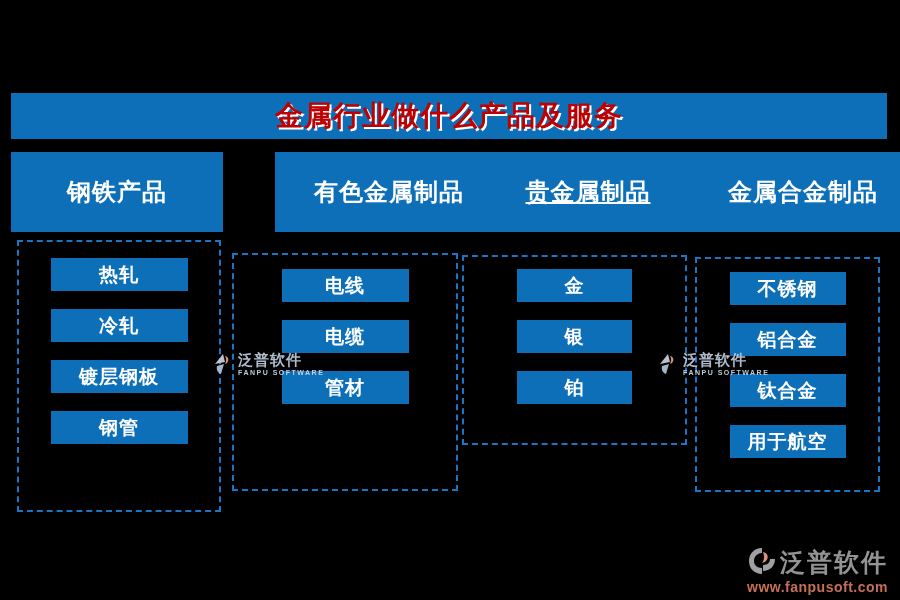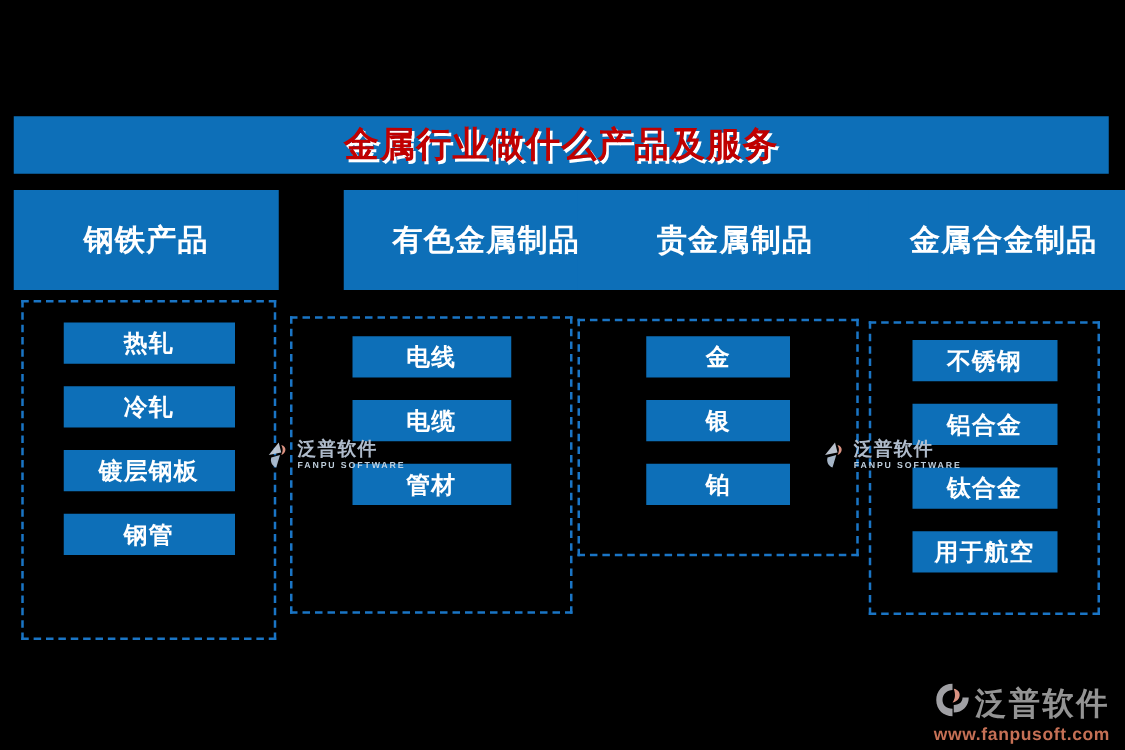--- a/index.html
+++ b/index.html
@@ -15,21 +15,21 @@
     color:#c00000;font-size:28px;font-weight:bold;letter-spacing:1px;
     text-shadow:2px 2px 0 #ffffff;
   }
   .col-header{
     position:absolute;top:152px;height:80px;background:#0d6fb8;
     display:flex;align-items:center;justify-content:center;
     color:#ffffff;font-size:24px;font-weight:bold;letter-spacing:1px;
   }
   .h1{left:11px;width:212px;}
   .h2{left:228px;width:228px;margin-left:47px;}
-  .h3{left:462px;width:252px;}
+  .h3{left:462px;width:252px;text-decoration:underline;}
   .h4{left:695px;width:216px;}
   .box{
     position:absolute;border:2px dashed #1a75c5;box-sizing:border-box;
     display:flex;flex-direction:column;align-items:center;gap:18px;
   }
   .box1{left:17px; top:240px;width:204px;height:272px;padding-top:16px;}
   .box2{left:232px;top:253px;width:226px;height:238px;padding-top:14px;}
   .box3{left:462px;top:255px;width:225px;height:190px;padding-top:12px;}
   .box4{left:695px;top:257px;width:185px;height:235px;padding-top:13px;}
   .btn{

